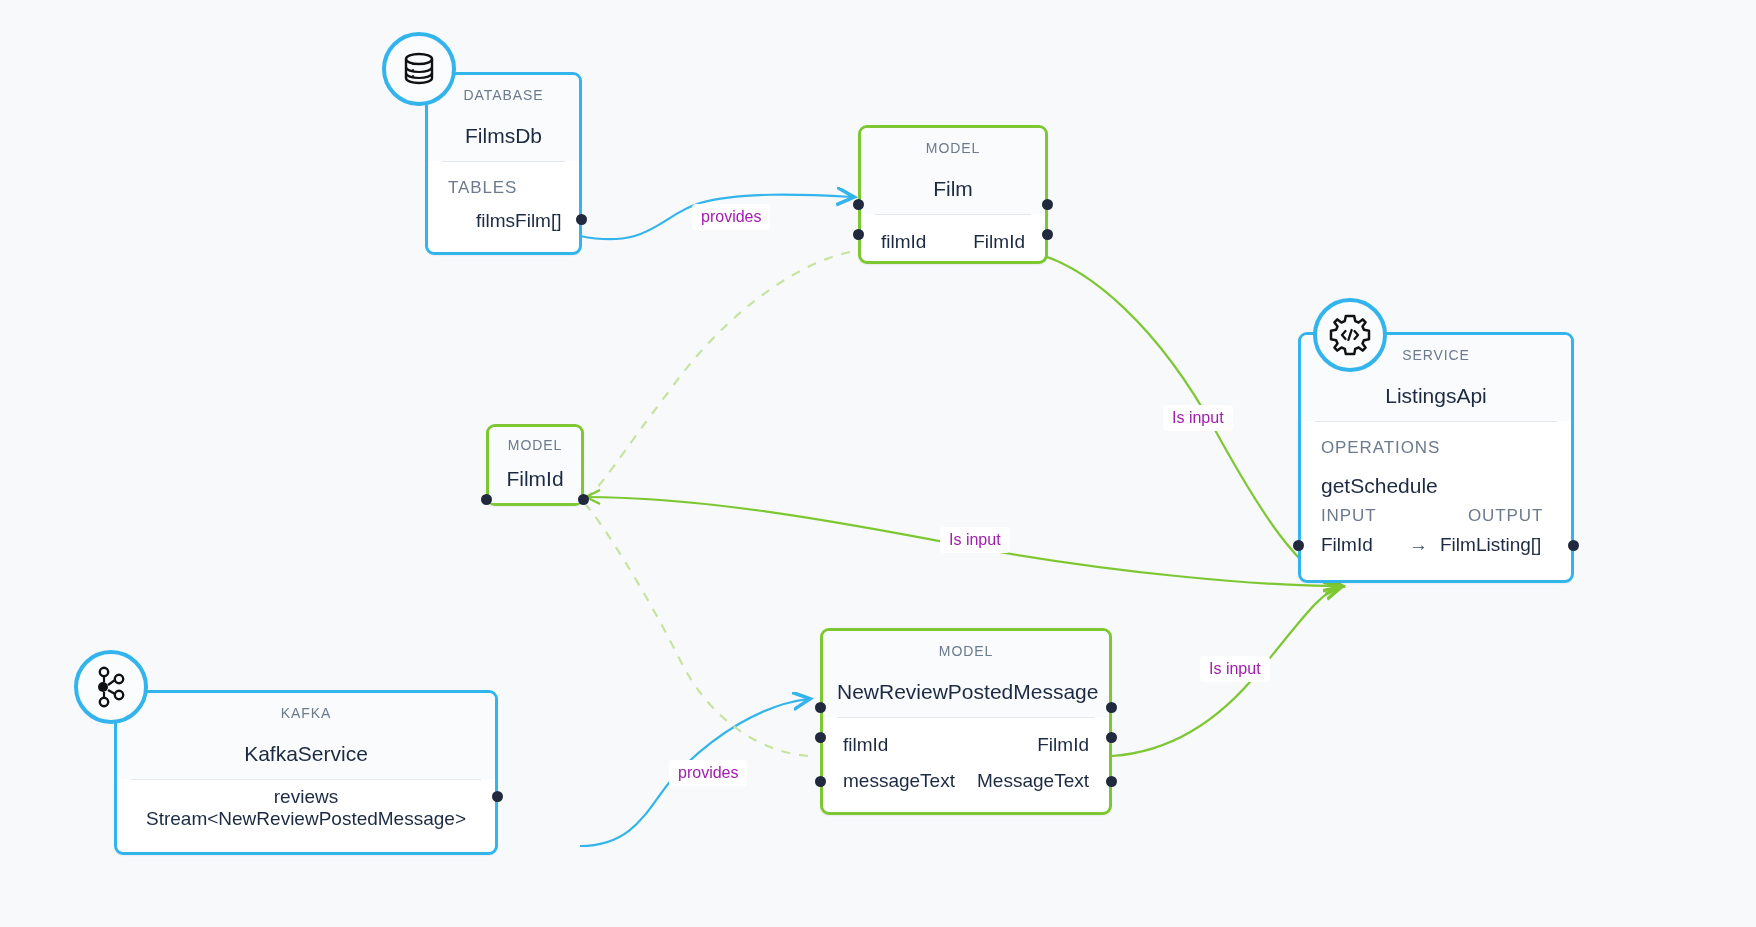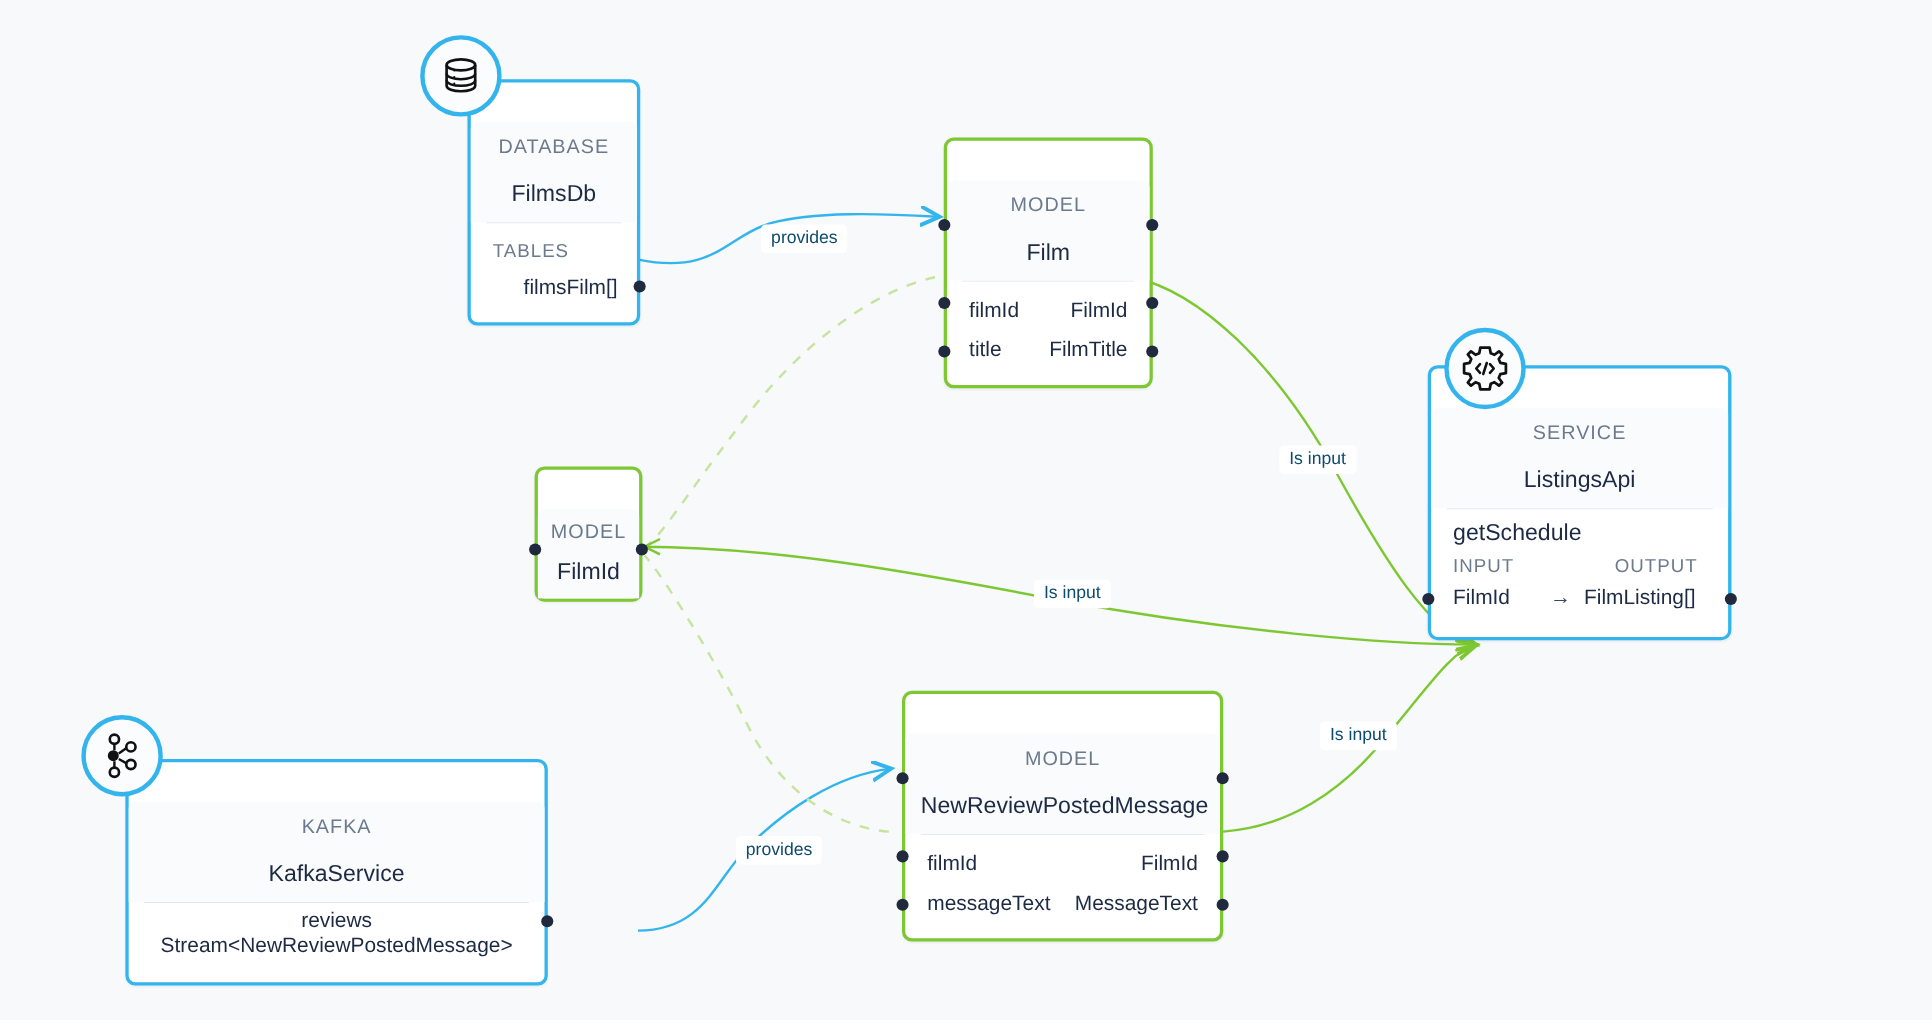--- a/index.html
+++ b/index.html
@@ -31,26 +31,25 @@
     border-radius: 9px;
     box-sizing: border-box;
     box-shadow: 0 1px 2px rgba(20,35,60,0.06);
   }
   .node.blue   { border: 3px solid #33b4ec; }
   .node.green  { border: 3px solid #7dc832; }
 
   .node-kind {
     text-align: center;
     color: #6b7a8d;
-    font-size: 18px;
+    font-size: 14px;
     letter-spacing: 0.9px;
     padding: 12px 10px 11px 10px;
     background: #fafbfc;
     border-radius: 6px 6px 0 0;
-    margin-top: 36px;
   }
   .node-title {
     text-align: center;
     color: #1c2a43;
     font-size: 21px;
     padding: 10px 14px 13px 14px;
     background: #fafbfc;
     position: relative;
   }
   .sep {
@@ -97,21 +96,21 @@
     align-items: center;
     justify-content: center;
     z-index: 5;
     box-sizing: border-box;
   }
 
   
   .edge-label {
     position: absolute;
     background: #ffffff;
-    color: #0c4a6e;
+    color: #a21caf;
     font-size: 16px;
     padding: 4px 9px;
     border-radius: 4px;
     white-space: nowrap;
     z-index: 4;
   }
 </style>
 </head>
 <body>
 
@@ -182,26 +181,20 @@
     <div class="node-kind">MODEL</div>
     <div class="node-title">Film</div>
     <span class="dot" style="left:-8px; top:71px;"></span>
     <span class="dot" style="right:-8px; top:71px;"></span>
     <div class="sep"></div>
     <div class="row" style="justify-content:space-between; padding-top:16px;">
       <span class="fname">filmId</span>
       <span class="ftype">FilmId</span>
       <span class="dot" style="left:-8px; top:14px;"></span>
       <span class="dot" style="right:-8px; top:14px;"></span>
-    </div>
-    <div class="row" style="justify-content:space-between; padding-bottom:20px;">
-      <span class="fname">title</span>
-      <span class="ftype">FilmTitle</span>
-      <span class="dot" style="left:-8px; top:12px;"></span>
-      <span class="dot" style="right:-8px; top:12px;"></span>
     </div>
   </div>
 
   <div class="node green" style="left:486px; top:424px; width:98px;">
     <div class="node-kind" style="padding:10px 8px 8px 8px;">MODEL</div>
     <div class="node-title" style="padding:6px 10px 12px 10px;">FilmId</div>
     <span class="dot" style="left:-8px; top:67px;"></span>
     <span class="dot" style="right:-8px; top:67px;"></span>
   </div>
 
@@ -259,20 +252,21 @@
       <path d="M18.5,19 L15,23 L18.5,27" fill="none" stroke="#111" stroke-width="2.3" stroke-linecap="round" stroke-linejoin="round"></path>
       <path d="M27.5,19 L31,23 L27.5,27" fill="none" stroke="#111" stroke-width="2.3" stroke-linecap="round" stroke-linejoin="round"></path>
       <path d="M24.6,18 L21.4,28" fill="none" stroke="#111" stroke-width="2.3" stroke-linecap="round"></path>
     </svg>
   </div>
 
   <div class="node blue" style="left:1298px; top:332px; width:276px;">
     <div class="node-kind">SERVICE</div>
     <div class="node-title">ListingsApi</div>
     <div class="sep"></div>
+    <div class="section-label">OPERATIONS</div>
     <div style="color:#1c2a43; font-size:21px; padding:10px 0 6px 20px;">getSchedule</div>
     <div class="row" style="padding-top:2px; padding-bottom:2px;gap:19px;">
       <span style="color:#6b7a8d; font-size:17px; letter-spacing:0.9px; width:128px;">INPUT</span>
       <span style="color:#6b7a8d; font-size:17px; letter-spacing:0.9px;">OUTPUT</span>
     </div>
     <div class="row" style="padding-top:6px; padding-bottom:24px;">
       <span style="width:76px;">FilmId</span>
       <span class="arrow">→</span>
       <span>FilmListing[]</span>
       <span class="dot" style="left:-8px; top:12px;"></span>

